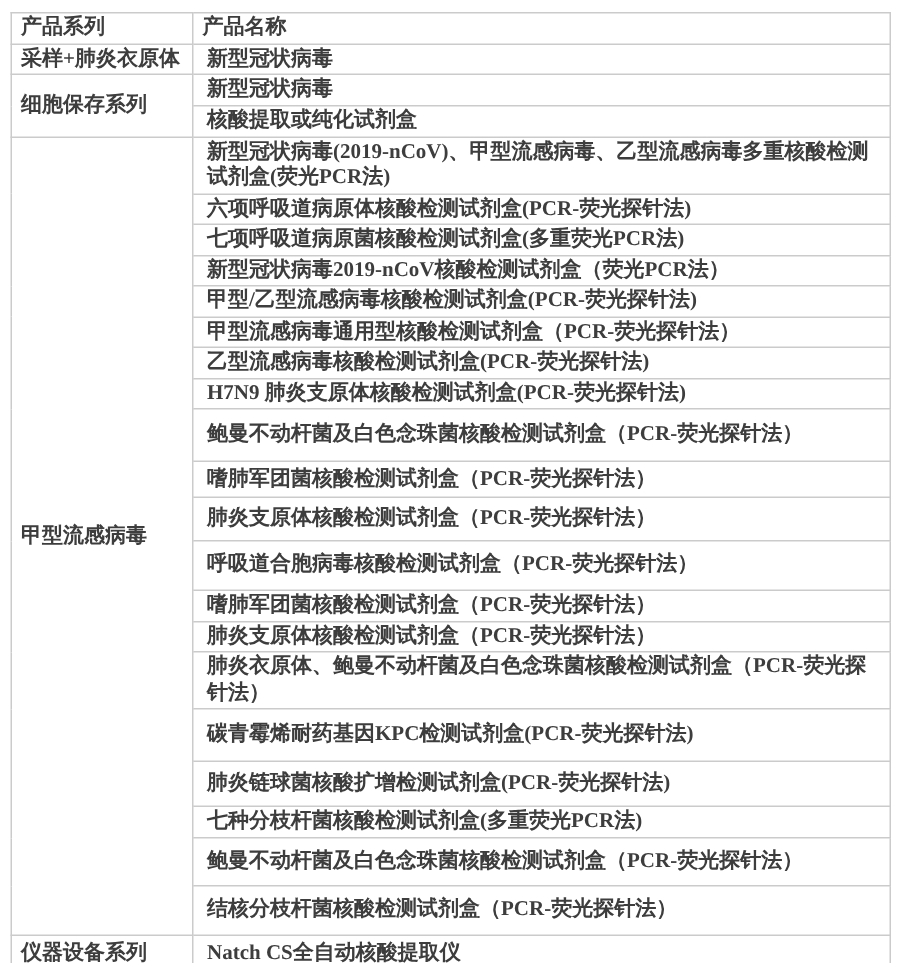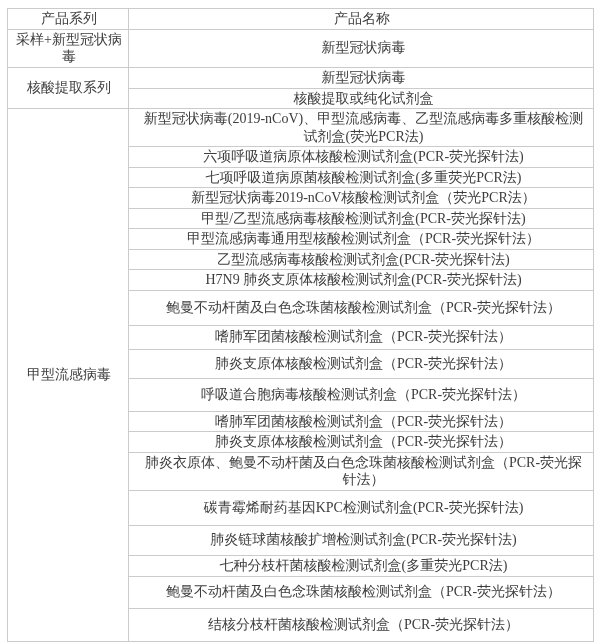--- a/index.html
+++ b/index.html
@@ -24,22 +24,22 @@
     width: 586px;
     color: #3d3d3d;
     font-size: 14px;
     line-height: 1.25;
   }
   table.product-table col.c1 { width: 121px; }
   table.product-table col.c2 { width: 465px; }
   table.product-table th,
   table.product-table td {
     border: 1px solid #cbcbcb;
-    font-weight: normal;
-    text-align: center;
+    font-weight: bold;
+    text-align: left;
     vertical-align: middle;
     padding: 1px 4px 1px 6px;
     overflow: hidden;
     white-space: normal;
   }
   table.product-table td.product-cell {
     padding-left: 9px;
   }
   table.product-table tr.header-row th {
     height: 15px;
@@ -56,25 +56,25 @@
     </colgroup>
     <thead>
       <tr class="header-row">
         <th>产品系列</th>
         <th>产品名称</th>
       </tr>
     </thead>
     <tbody>
 
     <tr style="height: 20px;">
-          <td class="series-cell" rowspan="1">采样+新型冠状病毒</td>
+          <td class="series-cell" rowspan="1">采样+肺炎衣原体</td>
           <td class="product-cell">新型冠状病毒</td>
         </tr>
         <tr style="height: 21px;">
-          <td class="series-cell" rowspan="2">核酸提取系列</td>
+          <td class="series-cell" rowspan="2">细胞保存系列</td>
           <td class="product-cell">新型冠状病毒</td>
         </tr>
         <tr style="height: 17px;">
           <td class="product-cell">核酸提取或纯化试剂盒</td>
         </tr>
         <tr style="height: 37px;">
           <td class="series-cell" rowspan="20">甲型流感病毒</td>
           <td class="product-cell">新型冠状病毒(2019-nCoV)、甲型流感病毒、乙型流感病毒多重核酸检测试剂盒(荧光PCR法)</td>
         </tr>
         <tr style="height: 17px;">

